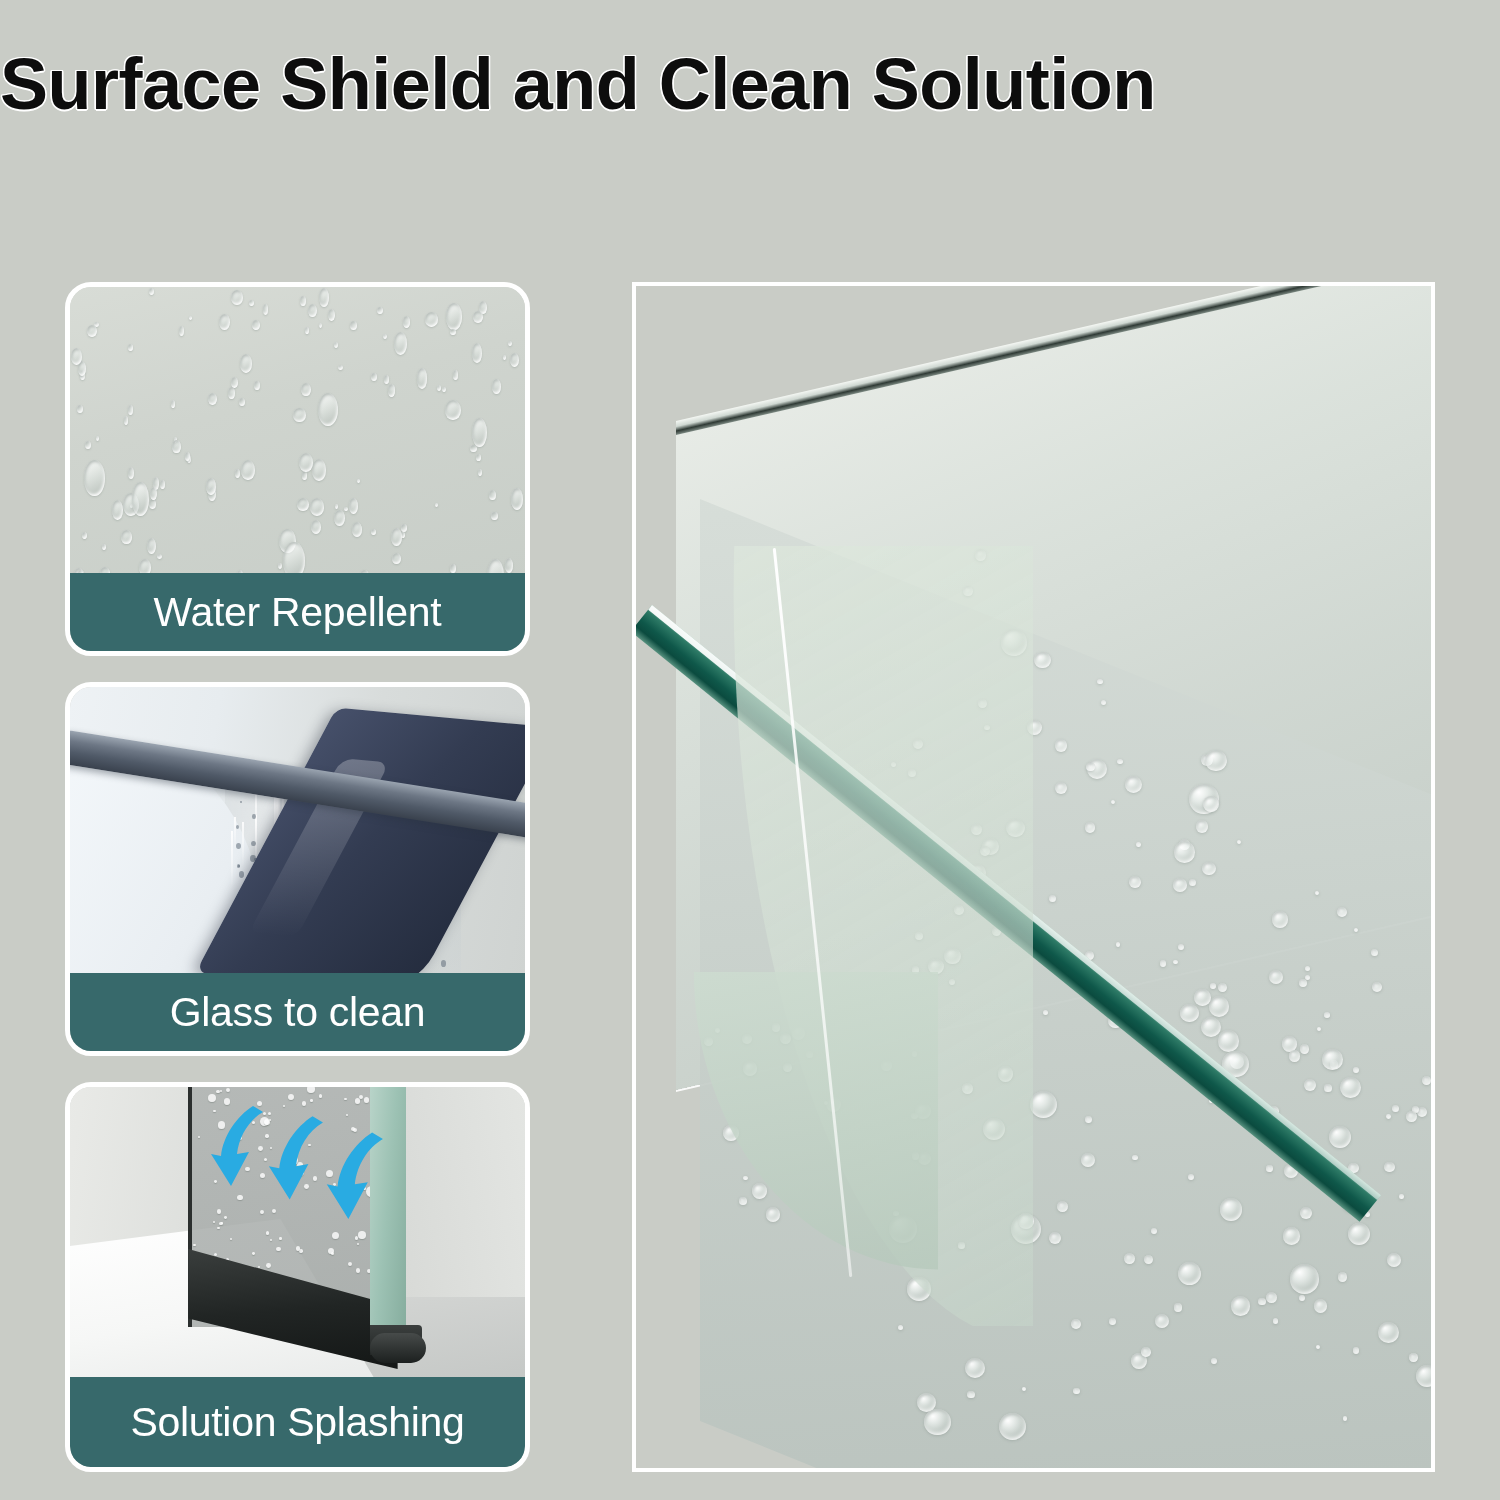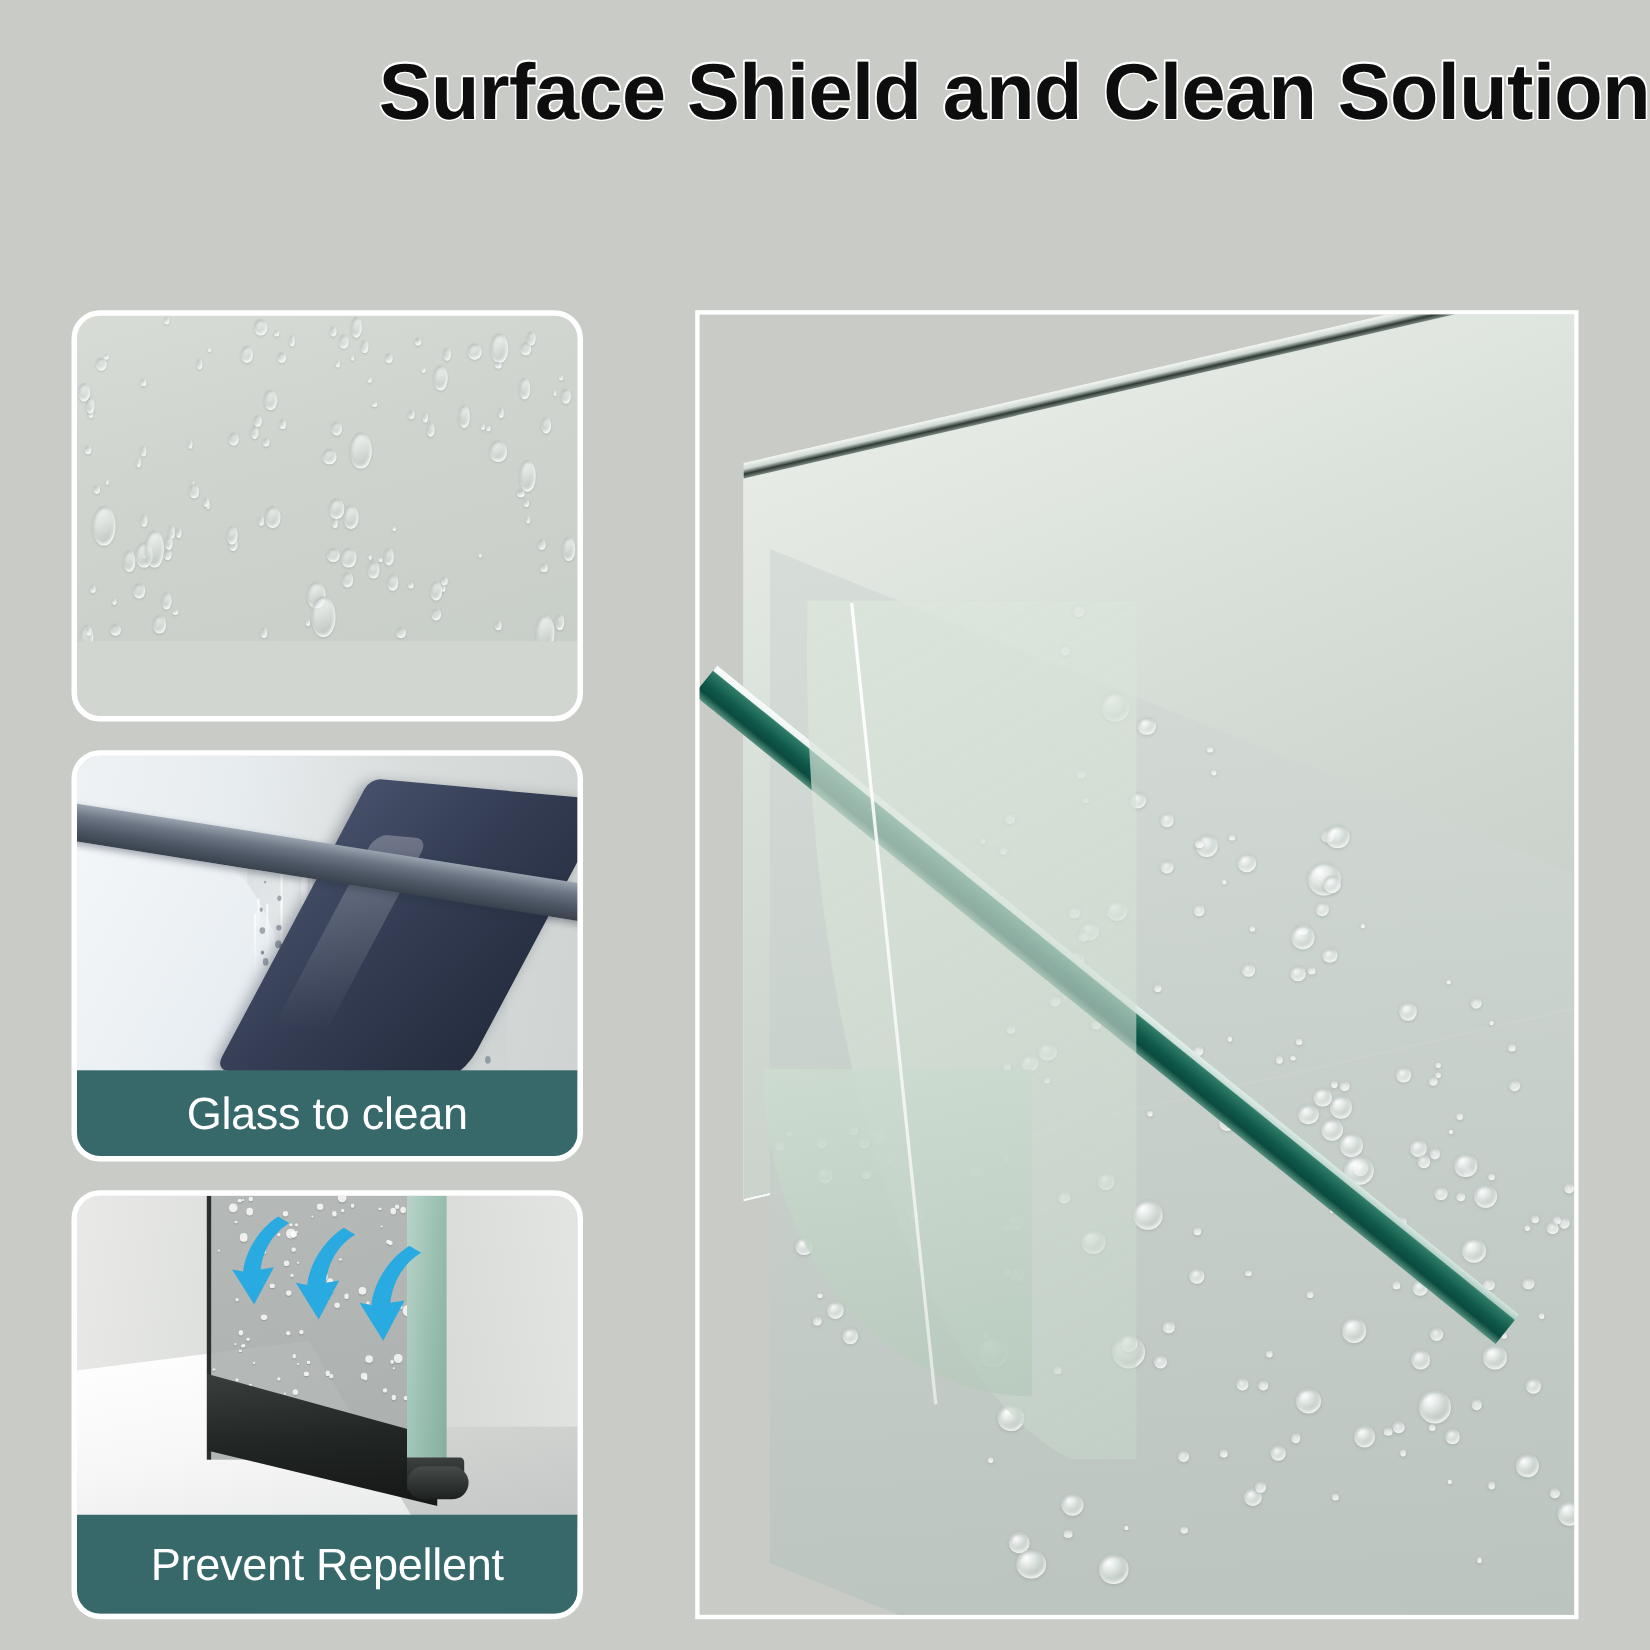--- a/index.html
+++ b/index.html
@@ -10,21 +10,21 @@
     background: #c9ccc6;
     font-family: "Liberation Sans", sans-serif;
     overflow: hidden;
     position: relative;
   }
 
   
   .header {
     width: 1500px;
     padding-top: 48px;
-    text-align: right;
+    text-align: left;
   }
   .main-title {
     font-size: 72px;
     font-weight: bold;
     color: #0d0d0d;
     letter-spacing: -0.5px;
     line-height: 1.0;
     text-shadow:
        1.5px 0 0 #fff, -1.5px 0 0 #fff,
        0 1.5px 0 #fff, 0 -1.5px 0 #fff,
@@ -457,20 +457,21 @@
             <div class="drop" style="width: 8.4px; height: 13.5px; left: 22.48%; top: 51.66%;"></div>
             <div class="drop" style="width: 3.9px; height: 6.5px; left: 51.6%; top: 13.6%;"></div>
             <div class="drop" style="width: 12.1px; height: 14.6px; left: 35.42%; top: 1.01%;"></div>
             <div class="drop" style="width: 6.4px; height: 12.1px; left: 12.74%; top: 60.75%;"></div>
             <div class="drop" style="width: 15.1px; height: 29.2px; left: 88.26%; top: 44.31%;"></div>
             <div class="drop" style="width: 11.9px; height: 19px; left: 37.28%; top: 22.68%;"></div>
             <div class="drop" style="width: 3.3px; height: 5.6px; left: 81.85%; top: 33.65%;"></div>
             <div class="drop" style="width: 3.3px; height: 3.9px; left: 26.18%; top: 9.87%;"></div>
           </div>
       </div>
+      <div class="card-label">Water Repellent</div>
     </div>
 
     <div class="card card-2">
       <div class="card-photo">
         <div class="sq-bg"></div>
         <div class="sq-wet"></div>
         <div class="sq-clean"></div>
         <div id="sq-marks">
             <div class="sq-streak" style="left: 45.27%; top: 37.3%; height: 73px;"></div>
             <div class="sq-streak" style="left: 57.89%; top: 44.26%; height: 96px;"></div>
@@ -708,21 +709,21 @@
                 <path d="M46 4 C30 14 16 34 14 54 L4 52 L24 84 L42 50 L30 52 C32 34 42 18 56 10 Z" fill="#29abe2"></path>
               </svg>
             </div>
             <div class="arrow" style="left: 56%; top: 15%; transform: scale(1.08);">
               <svg viewBox="0 0 64 96">
                 <path d="M46 4 C30 14 16 34 14 54 L4 52 L24 84 L42 50 L30 52 C32 34 42 18 56 10 Z" fill="#29abe2"></path>
               </svg>
             </div>
           </div>
       </div>
-      <div class="card-label">Prevent Repellent</div>
+      <div class="card-label">Solution Splashing</div>
     </div>
 
   </div>
 
   <div class="hero">
     <div class="hero-inner">
       <div class="glass-top"></div>
       <div class="glass-edge-top"></div>
       <div class="glass-main"></div>
       <div id="hero-beads">

